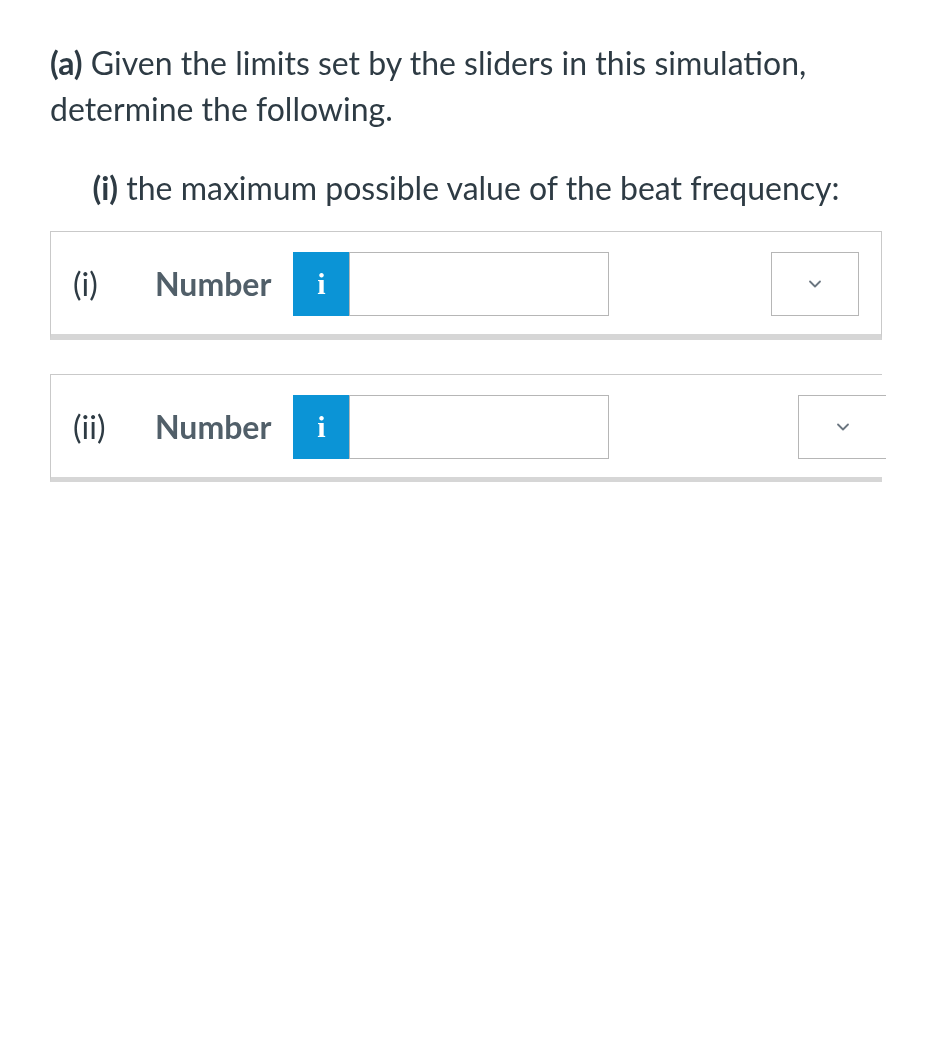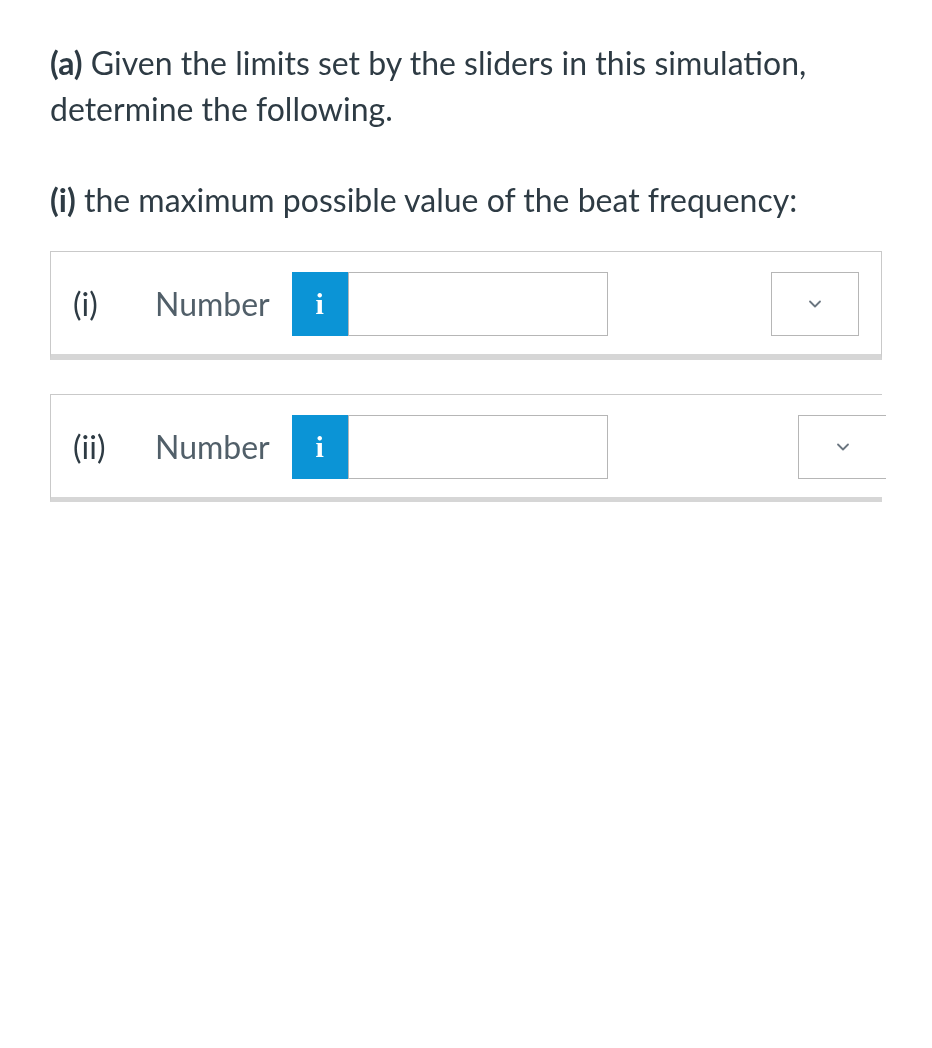--- a/index.html
+++ b/index.html
@@ -4,38 +4,38 @@
 <style>
   * { box-sizing: border-box; margin: 0; padding: 0; }
   body {
     font-family: "Lato", "Helvetica Neue", Arial, sans-serif;
     color: #2e3b44;
     padding: 40px 50px;
     width: 932px;
     font-size: 32px;
     line-height: 1.45;
   }
-  .question-intro { margin-bottom: 44px; }
+  .question-intro { margin-bottom: 32px; }
   .question-intro b, .subq b { font-weight: 700; }
-  .subqs { margin-bottom: 28px; }
+  .subqs { margin-bottom: 20px; text-align: center; }
   .answer-box {
     border: 1px solid #c9c9c9;
     border-bottom: 6px solid #d6d6d6;
     padding: 20px 22px 18px 22px;
     display: flex;
     align-items: center;
     gap: 22px;
     margin-bottom: 34px;
     overflow: visible;
     position: relative;
   }
   .answer-label {
     min-width: 60px;
   }
-  .answer-word { color: #515f69; }
+  .answer-word { color: #515f69; font-weight: bold; }
   .info-btn {
     width: 56px;
     height: 64px;
     background: #0b94d6;
     color: #fff;
     font-family: Georgia, serif;
     font-weight: 700;
     font-size: 30px;
     display: flex;
     align-items: center;

